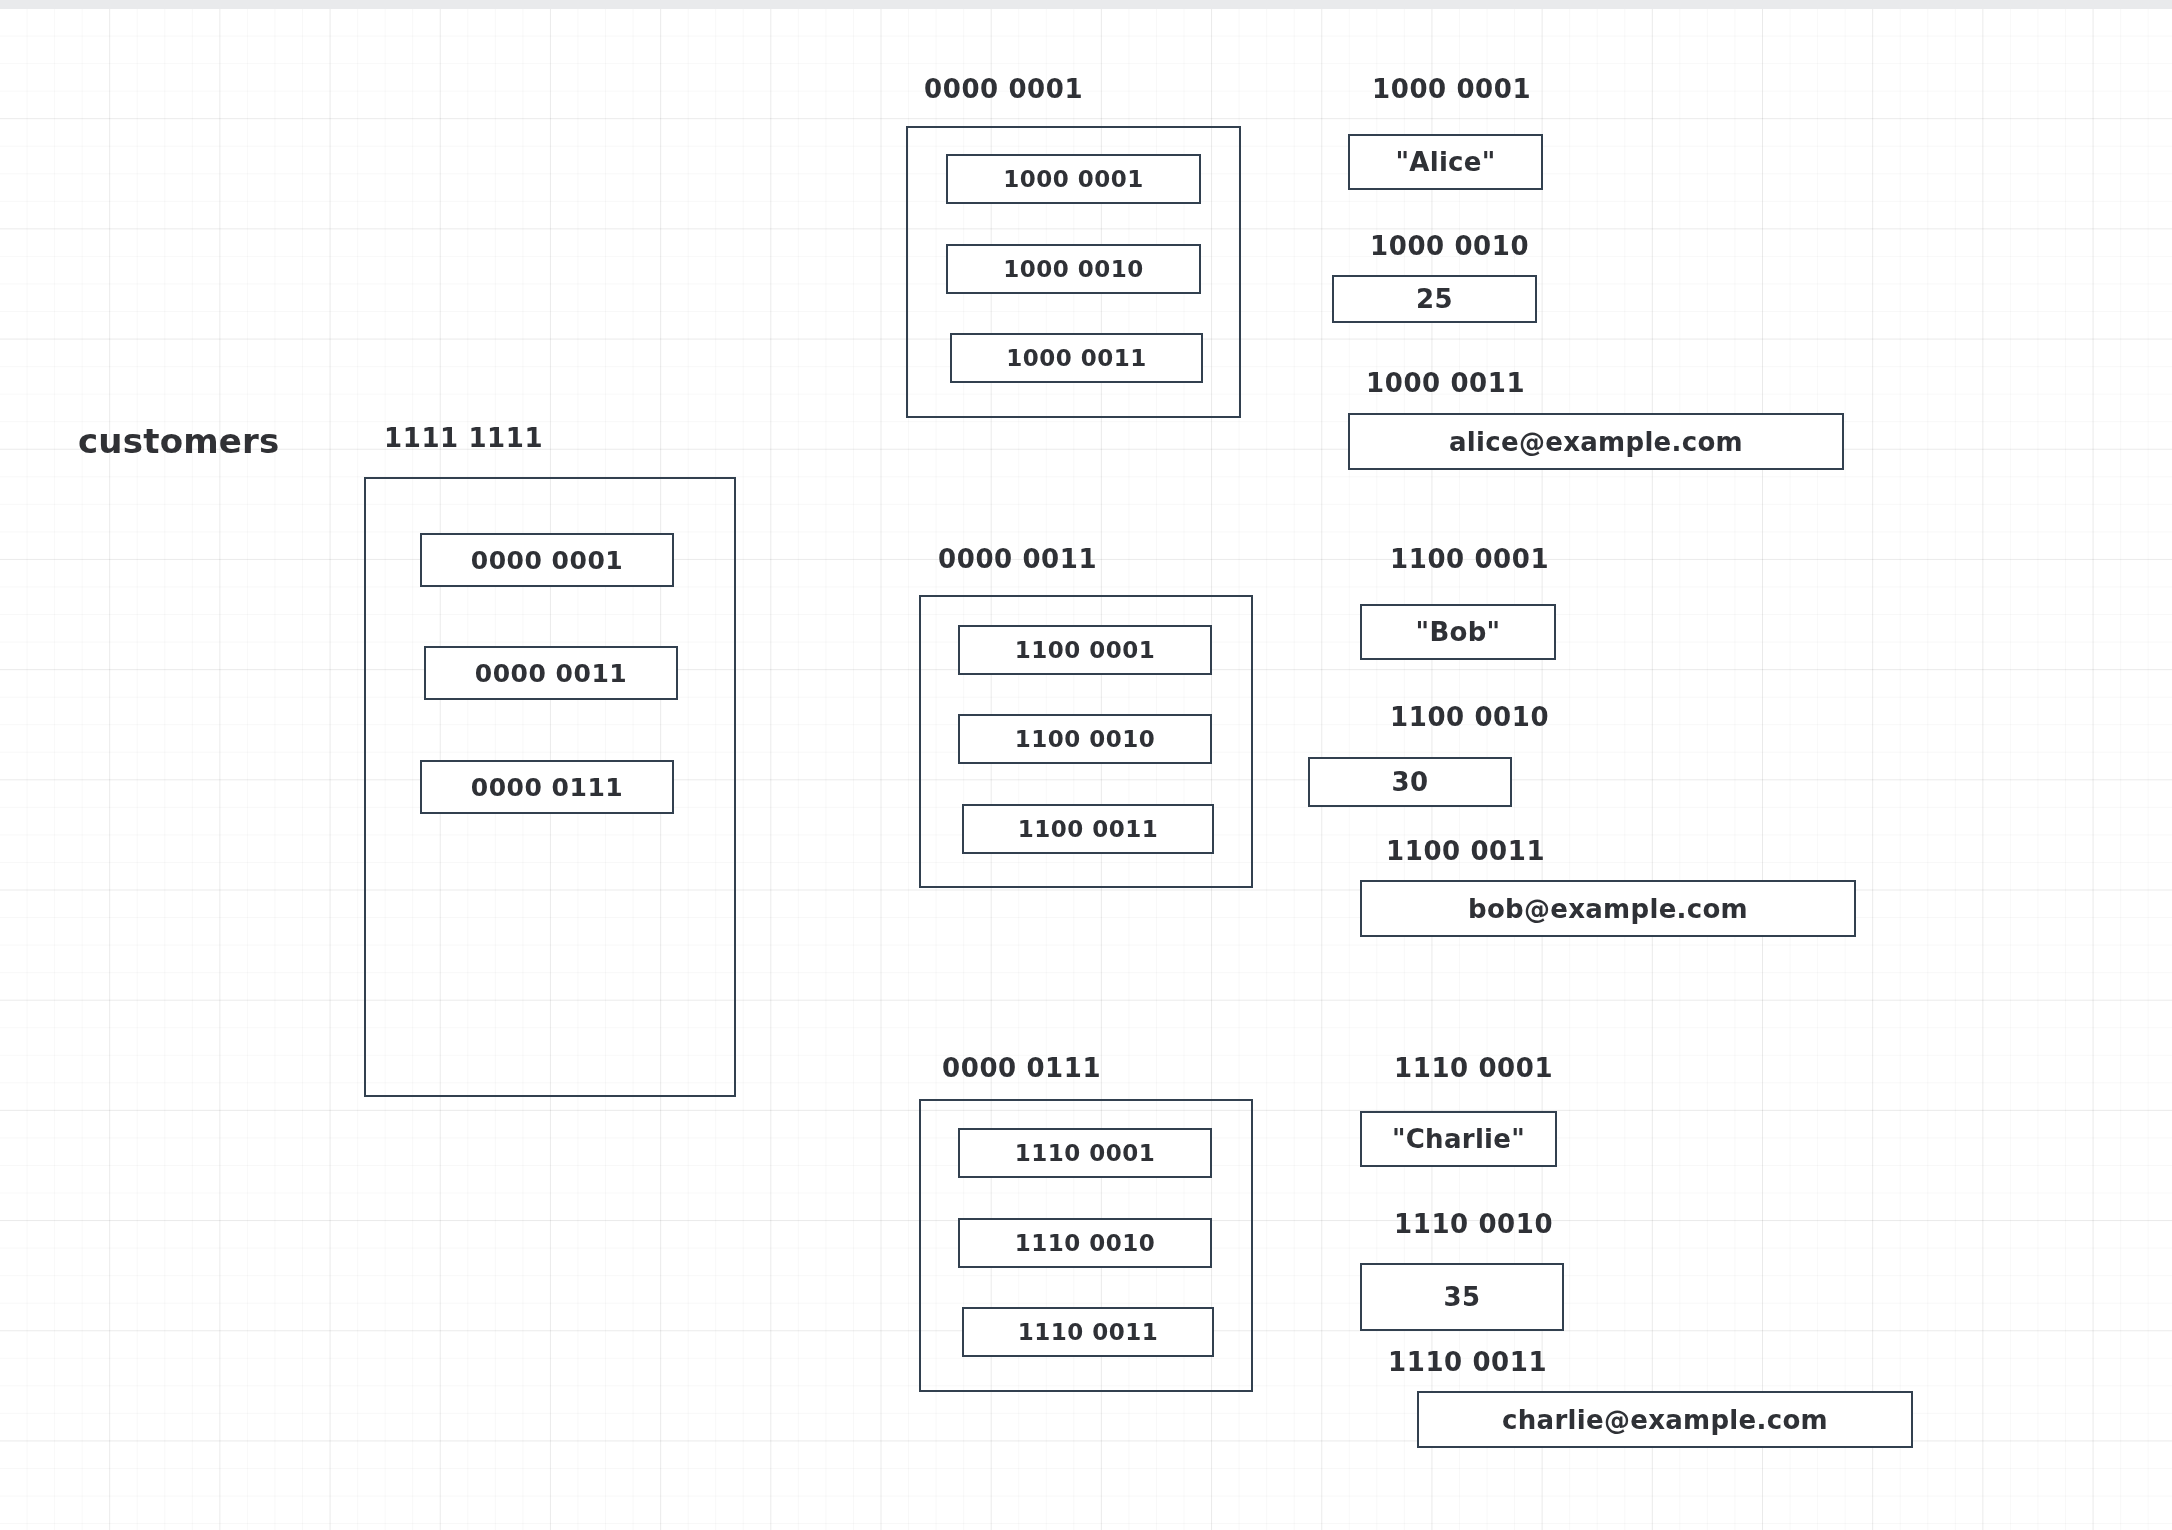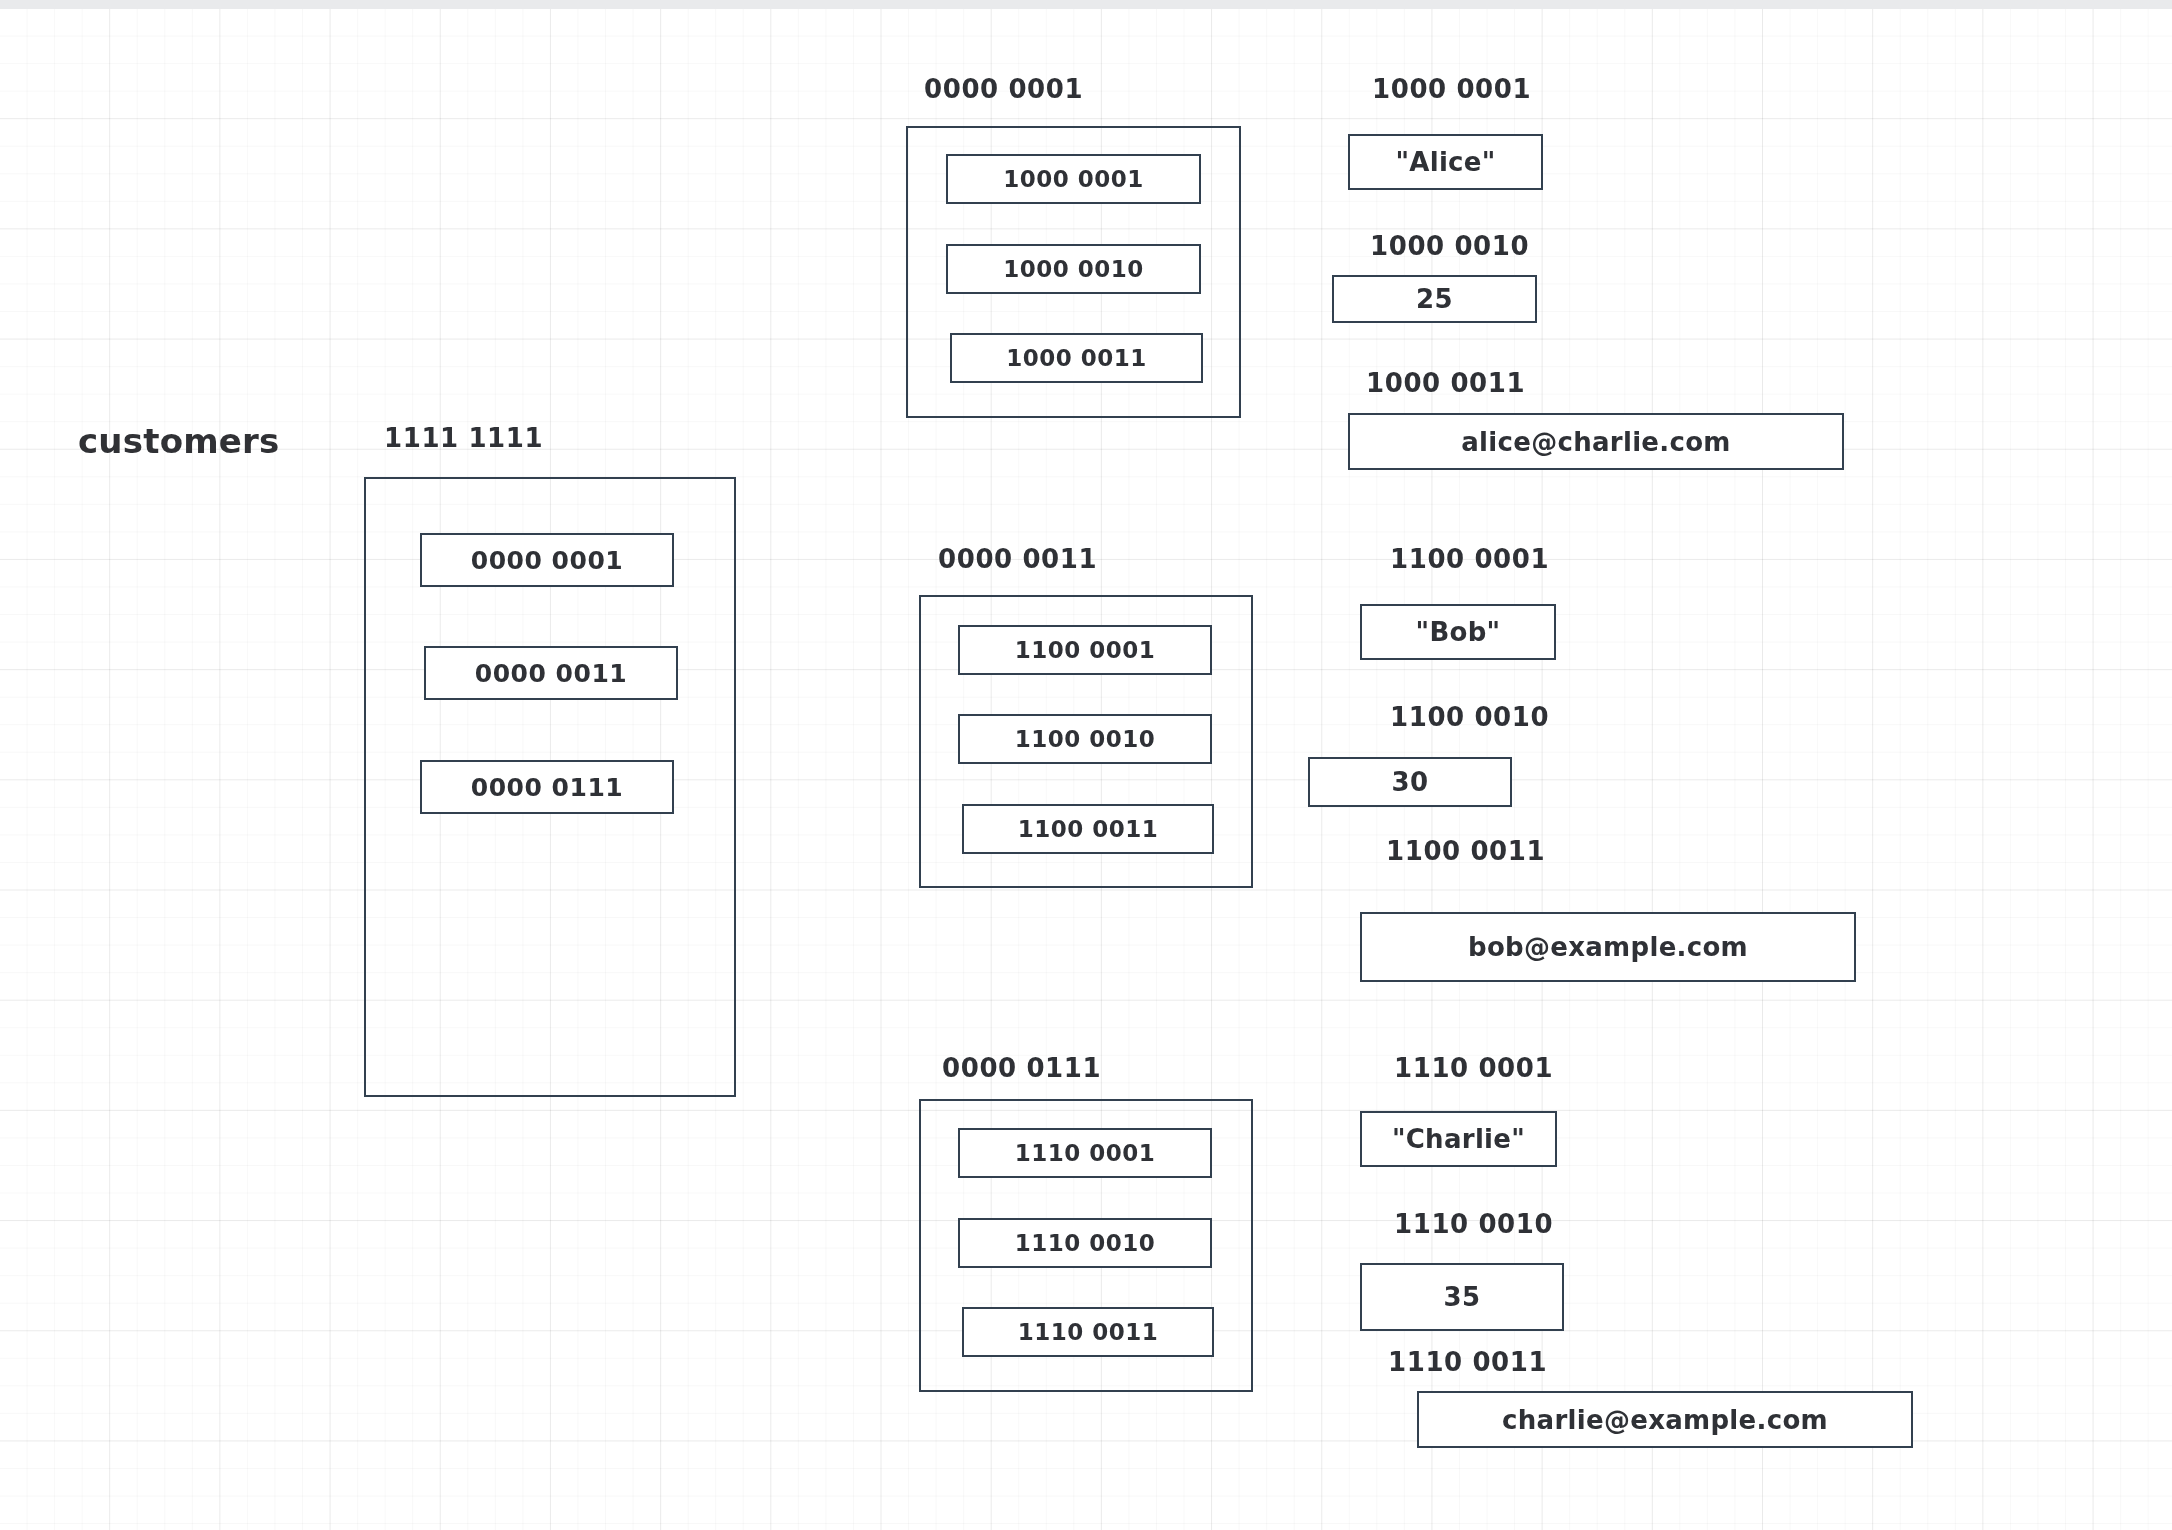--- a/index.html
+++ b/index.html
@@ -118,38 +118,38 @@
   <div class="cell" style="left:946px; top:244px; width:255px; height:50px;">1000 0010</div>
   <div class="cell" style="left:950px; top:333px; width:253px; height:50px;">1000 0011</div>
 
   <div class="label" style="left:1372px; top:76px;">1000 0001</div>
   <div class="cell value" style="left:1348px; top:134px; width:195px; height:56px;">"Alice"</div>
 
   <div class="label" style="left:1370px; top:233px;">1000 0010</div>
   <div class="cell value" style="left:1332px; top:275px; width:205px; height:48px;text-align:center;">25</div>
 
   <div class="label" style="left:1366px; top:370px;">1000 0011</div>
-  <div class="cell value" style="left:1348px; top:413px; width:496px; height:57px;">alice@charlie.com</div>
+  <div class="cell value" style="left:1348px; top:413px; width:496px; height:57px;">alice@example.com</div>
 
   <div class="label" style="left:938px; top:546px;">0000 0011</div>
 
   <div class="container-box" style="left:919px; top:595px; width:334px; height:293px;"></div>
 
   <div class="cell" style="left:958px; top:625px; width:254px; height:50px;">1100 0001</div>
   <div class="cell" style="left:958px; top:714px; width:254px; height:50px;">1100 0010</div>
   <div class="cell" style="left:962px; top:804px; width:252px; height:50px;">1100 0011</div>
 
   <div class="label" style="left:1390px; top:546px;">1100 0001</div>
   <div class="cell value" style="left:1360px; top:604px; width:196px; height:56px;">"Bob"</div>
 
   <div class="label" style="left:1390px; top:704px;">1100 0010</div>
   <div class="cell value" style="left:1308px; top:757px; width:204px; height:50px;">30</div>
 
   <div class="label" style="left:1386px; top:838px;">1100 0011</div>
-  <div class="cell value" style="left:1360px; top:880px; width:496px; height:70px;margin-top:32px;">bob@example.com</div>
+  <div class="cell value" style="left:1360px; top:880px; width:496px; height:57px;">bob@example.com</div>
 
   <div class="label" style="left:942px; top:1055px;">0000 0111</div>
 
   <div class="container-box" style="left:919px; top:1099px; width:334px; height:293px;"></div>
 
   <div class="cell" style="left:958px; top:1128px; width:254px; height:50px;">1110 0001</div>
   <div class="cell" style="left:958px; top:1218px; width:254px; height:50px;">1110 0010</div>
   <div class="cell" style="left:962px; top:1307px; width:252px; height:50px;">1110 0011</div>
 
   <div class="label" style="left:1394px; top:1055px;">1110 0001</div>

